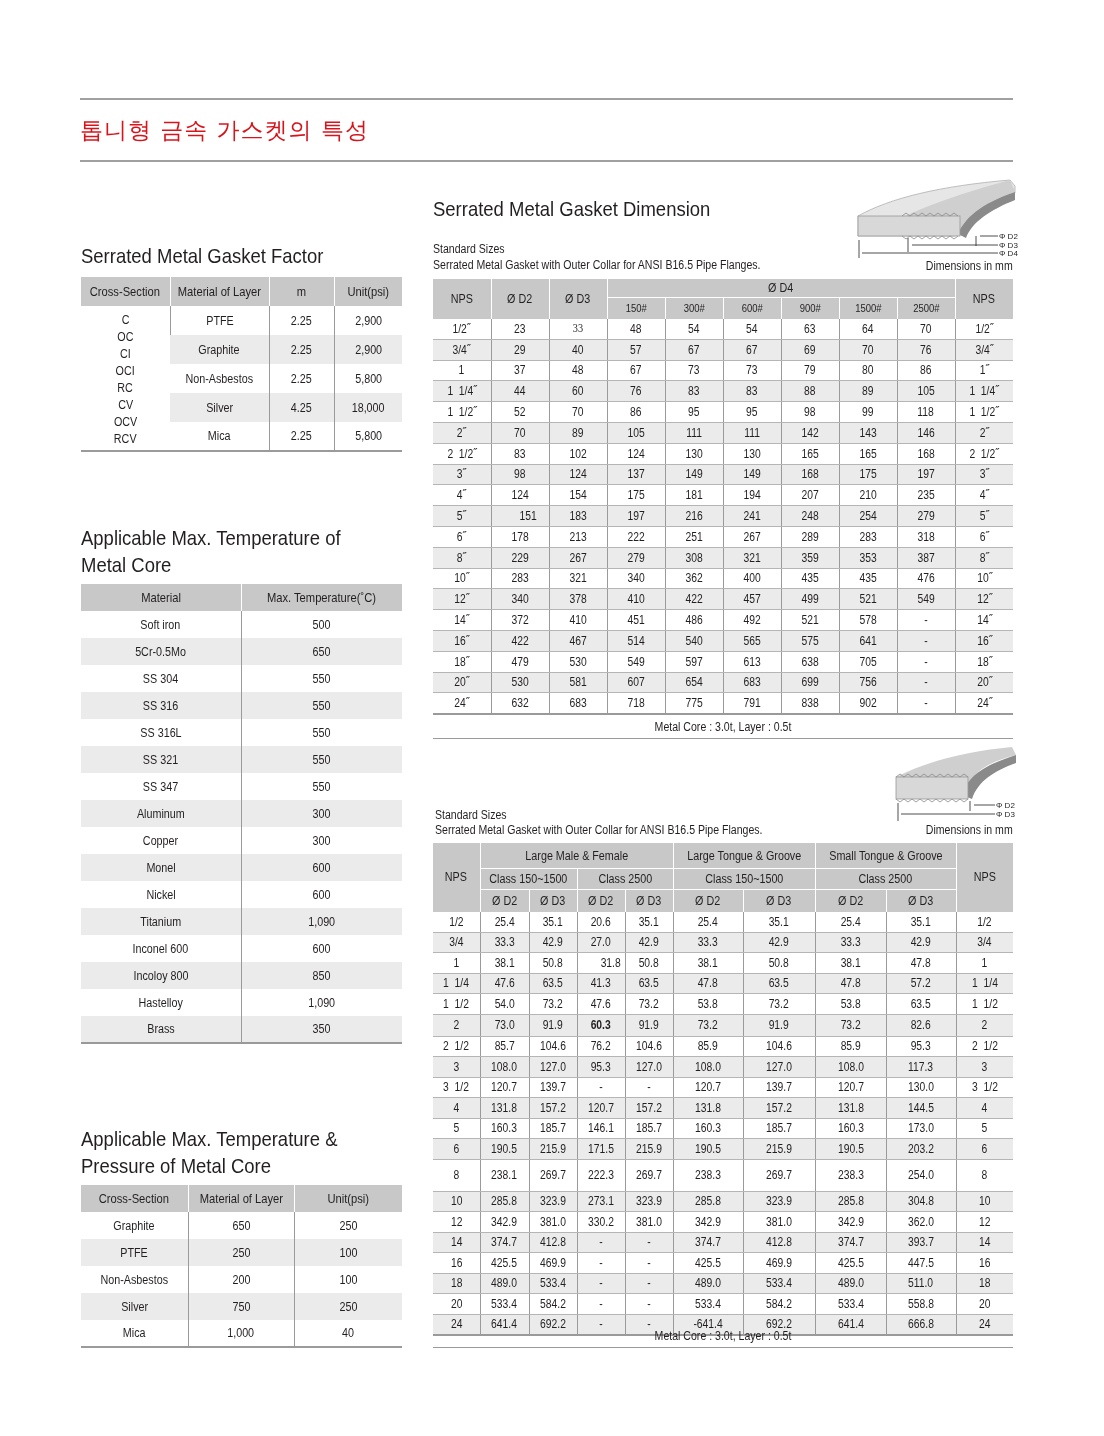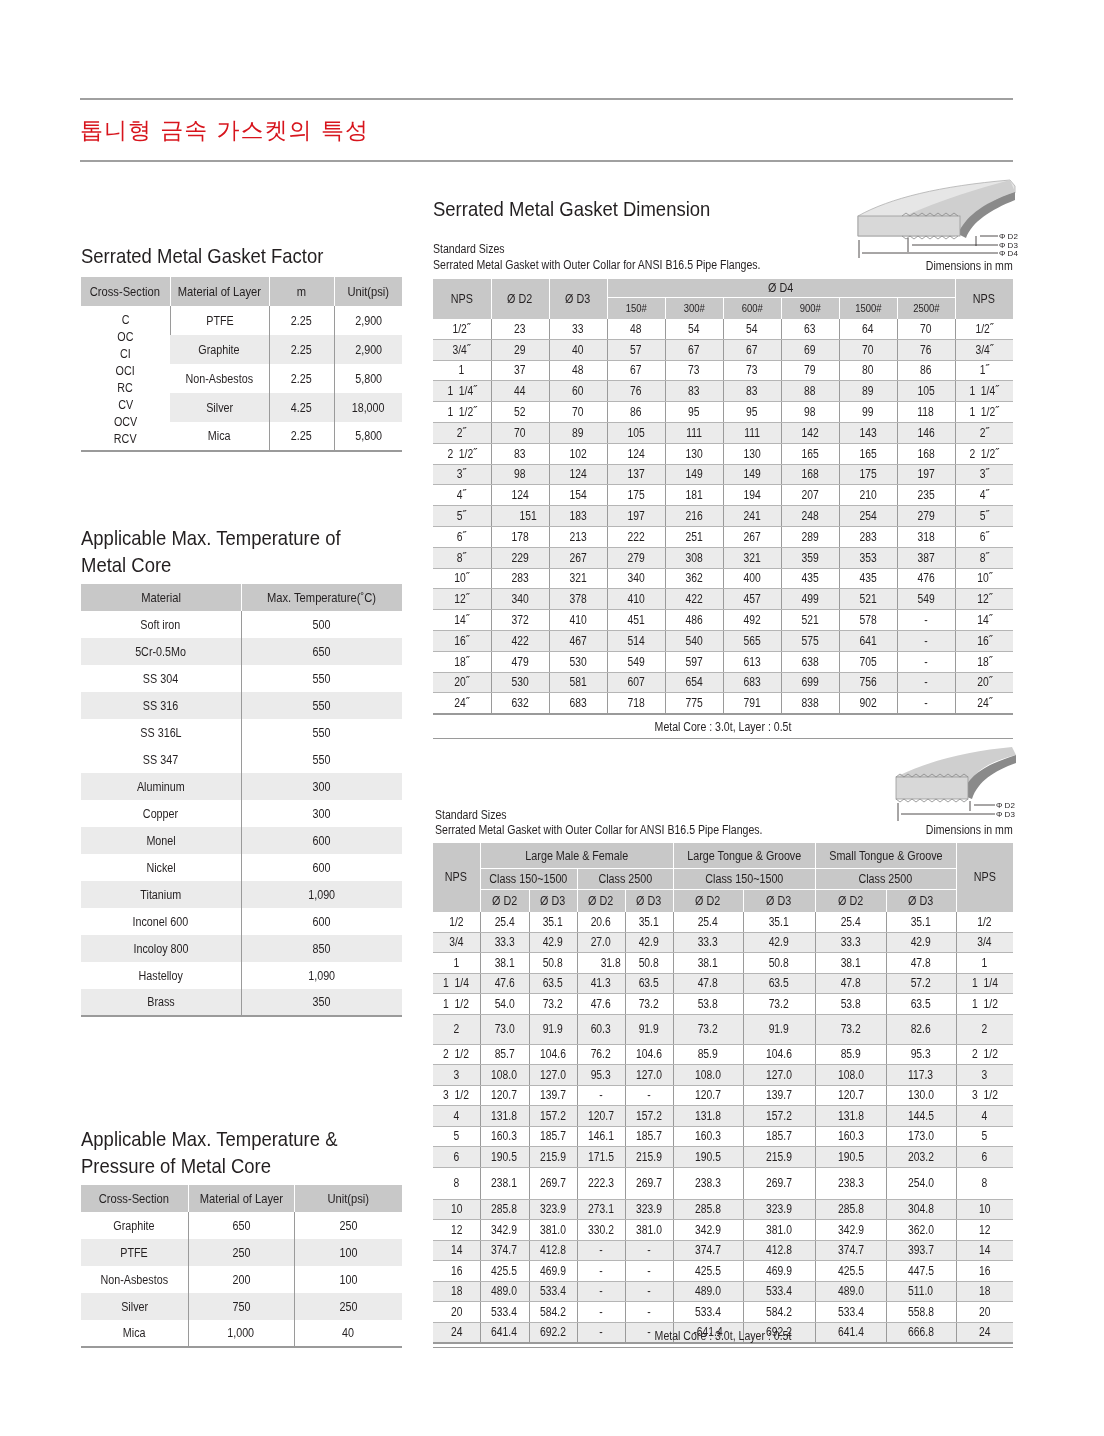--- a/index.html
+++ b/index.html
@@ -121,20 +121,24 @@
       <tr>
         <td style="height:27px;" class="z"><span class="cond">SS 304</span></td>
         <td class="z"><span class="cond">550</span></td>
       </tr>
       <tr class="alt">
         <td style="height:27px;" class="z"><span class="cond">SS 316</span></td>
         <td class="z"><span class="cond">550</span></td>
       </tr>
       <tr>
         <td style="height:27px;" class="z"><span class="cond">SS 316L</span></td>
+        <td class="z"><span class="cond">550</span></td>
+      </tr>
+      <tr class="alt">
+        <td style="height:27px;" class="z"><span class="cond">SS 321</span></td>
         <td class="z"><span class="cond">550</span></td>
       </tr>
       <tr>
         <td style="height:27px;" class="z"><span class="cond">SS 347</span></td>
         <td class="z"><span class="cond">550</span></td>
       </tr>
       <tr class="alt">
         <td style="height:27px;" class="z"><span class="cond">Aluminum</span></td>
         <td class="z"><span class="cond">300</span></td>
       </tr>
@@ -271,21 +275,21 @@
       <th style="font-size:11px;"><span class="cond">600#</span></th>
       <th style="font-size:11px;"><span class="cond">900#</span></th>
       <th style="font-size:11px;"><span class="cond">1500#</span></th>
       <th style="font-size:11px;"><span class="cond">2500#</span></th>
     </tr>
   </thead>
   <tbody id="dimension-body">
       <tr>
         <td style="white-space:pre;"><span class="cond">1/2˝</span></td>
         <td style="white-space:pre;"><span class="cond">23</span></td>
-        <td style="white-space:pre;"><span class="cond">33</span></td>
+        <td style="white-space:pre;font-family:Liberation Serif, serif;"><span class="cond">33</span></td>
         <td style="white-space:pre;"><span class="cond">48</span></td>
         <td style="white-space:pre;"><span class="cond">54</span></td>
         <td style="white-space:pre;"><span class="cond">54</span></td>
         <td style="white-space:pre;"><span class="cond">63</span></td>
         <td style="white-space:pre;"><span class="cond">64</span></td>
         <td style="white-space:pre;"><span class="cond">70</span></td>
         <td style="white-space:pre;"><span class="cond">1/2˝</span></td>
       </tr>
       <tr class="alt">
         <td style="white-space:pre;"><span class="cond">3/4˝</span></td>
@@ -622,21 +626,21 @@
         <td style="white-space:pre; height:20.5px;"><span class="cond">53.8</span></td>
         <td style="white-space:pre; height:20.5px;"><span class="cond">73.2</span></td>
         <td style="white-space:pre; height:20.5px;"><span class="cond">53.8</span></td>
         <td style="white-space:pre; height:20.5px;"><span class="cond">63.5</span></td>
         <td style="white-space:pre; height:20.5px;"><span class="cond">1  1/2</span></td>
       </tr>
       <tr class="alt">
         <td style="white-space:pre; height:20.5px;"><span class="cond">2</span></td>
         <td style="white-space:pre; height:20.5px;"><span class="cond">73.0</span></td>
         <td style="white-space:pre; height:20.5px;"><span class="cond">91.9</span></td>
-        <td style="white-space:pre; height:30px;"><span class="cond">60.3</span></td>
+        <td style="white-space:pre; height:22px;font-weight:bold;"><span class="cond">60.3</span></td>
         <td style="white-space:pre; height:20.5px;"><span class="cond">91.9</span></td>
         <td style="white-space:pre; height:20.5px;"><span class="cond">73.2</span></td>
         <td style="white-space:pre; height:20.5px;"><span class="cond">91.9</span></td>
         <td style="white-space:pre; height:20.5px;"><span class="cond">73.2</span></td>
         <td style="white-space:pre; height:20.5px;"><span class="cond">82.6</span></td>
         <td style="white-space:pre; height:20.5px;"><span class="cond">2</span></td>
       </tr>
       <tr>
         <td style="white-space:pre; height:20.5px;"><span class="cond">2  1/2</span></td>
         <td style="white-space:pre; height:20.5px;"><span class="cond">85.7</span></td>

